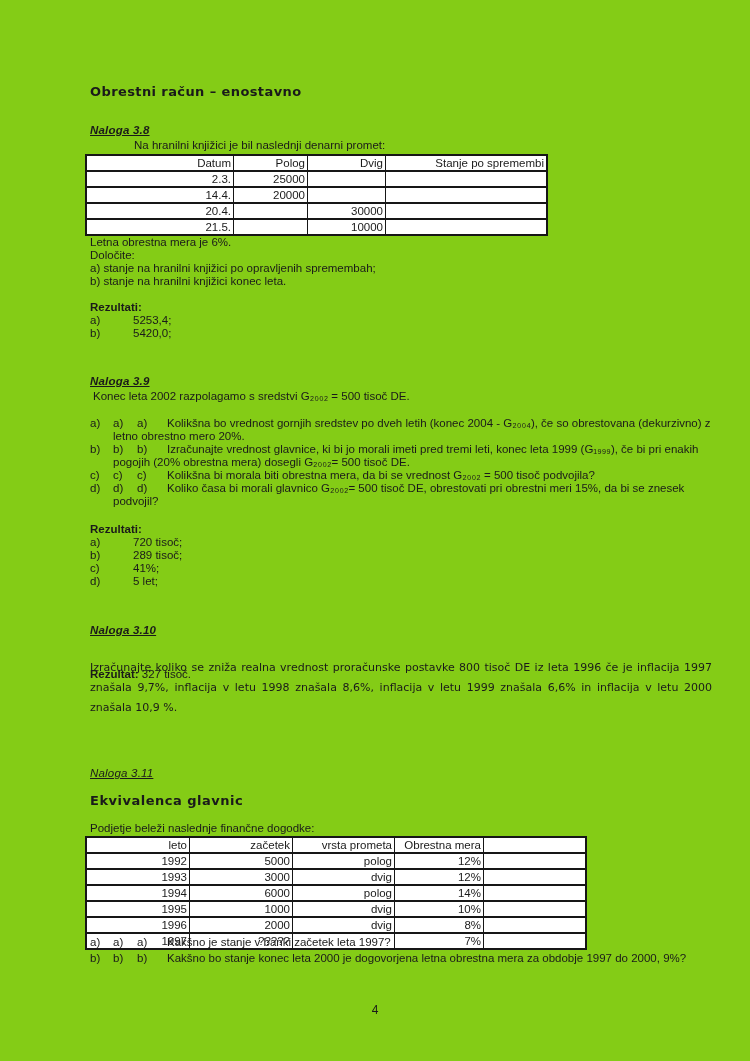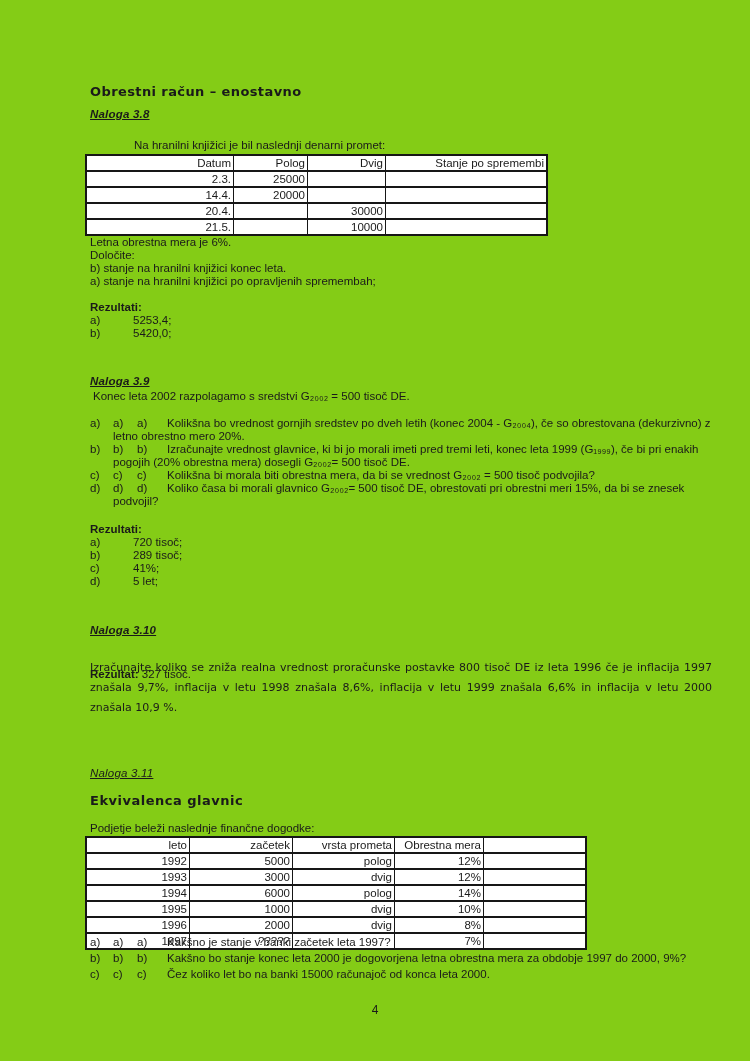--- a/index.html
+++ b/index.html
@@ -52,21 +52,21 @@
     text-align:center; font-size:12px; }
 </style>
 </head>
 <body>
 
 <div class="page">
   <div class="content">
 
     <div class="abs doc-title" style="top:84px;">Obrestni račun – enostavno</div>
 
-    <div class="abs naloga-heading" style="top:108px;">Naloga 3.8</div>
+    <div class="abs naloga-heading" style="top:124px;">Naloga 3.8</div>
     <div class="abs body-text" style="top:139px;margin-left:44px;">Na hranilni knjižici je bil naslednji denarni promet:</div>
 
     <table class="abs tbl t38" style="top:154px;">
       <tbody>
           <tr>
         <th class="c0">Datum</th>
         <th class="c1">Polog</th>
         <th class="c2">Dvig</th>
         <th class="c3">Stanje po spremembi</th>
       </tr>
@@ -93,22 +93,22 @@
         <td class="c1"></td>
         <td class="c2">10000</td>
         <td class="c3"></td>
       </tr>
     </tbody>
       </table>
 
     <div class="abs" style="top:236px;">
       <div class="body-text">Letna obrestna mera je 6%.</div>
       <div class="body-text">Določite:</div>
+      <div class="body-text">a) stanje na hranilni knjižici po opravljenih spremembah;</div>
       <div class="body-text">b) stanje na hranilni knjižici konec leta.</div>
-      <div class="body-text">a) stanje na hranilni knjižici po opravljenih spremembah;</div>
     </div>
 
     <div class="abs" style="top:301px;">
       <div class="body-text bold">Rezultati:</div>
       <div class="res-row"><span class="res-marker">a)</span><span>5253,4;</span></div>
       <div class="res-row"><span class="res-marker">b)</span><span>5420,0;</span></div>
     </div>
 
     <div class="abs naloga-heading" style="top:375px;">Naloga 3.9</div>
     <div class="abs body-text" style="top:390px; padding-left:3px;">Konec leta 2002 razpolagamo s sredstvi G₂₀₀₂ = 500 tisoč DE.</div>
@@ -186,19 +186,18 @@
         <td class="c2"></td>
         <td class="c3">7%</td>
         <td class="c4"></td>
       </tr>
     </tbody>
       </table>
 
     <div class="abs n311-items" style="top:934px;">
       <div class="li"><span class="m m1">a)</span><span class="m m2">a)</span><span class="m m3">a)</span><span>Kakšno je stanje v banki začetek leta 1997?</span></div>
       <div class="li"><span class="m m1">b)</span><span class="m m2">b)</span><span class="m m3">b)</span><span>Kakšno bo stanje konec leta 2000 je dogovorjena letna obrestna mera za obdobje 1997 do 2000, 9%?</span></div>
-      <div class="li"><span class="m m1">c)</span><span class="m m2">c)</span><span class="m m3">c)</span><span>Čez koliko let bo na banki 15000 računajoč od konca leta 2000.</span></div>
     </div>
 
   </div>
 
   <div class="page-number">4</div>
 </div>
 
 </body></html>

